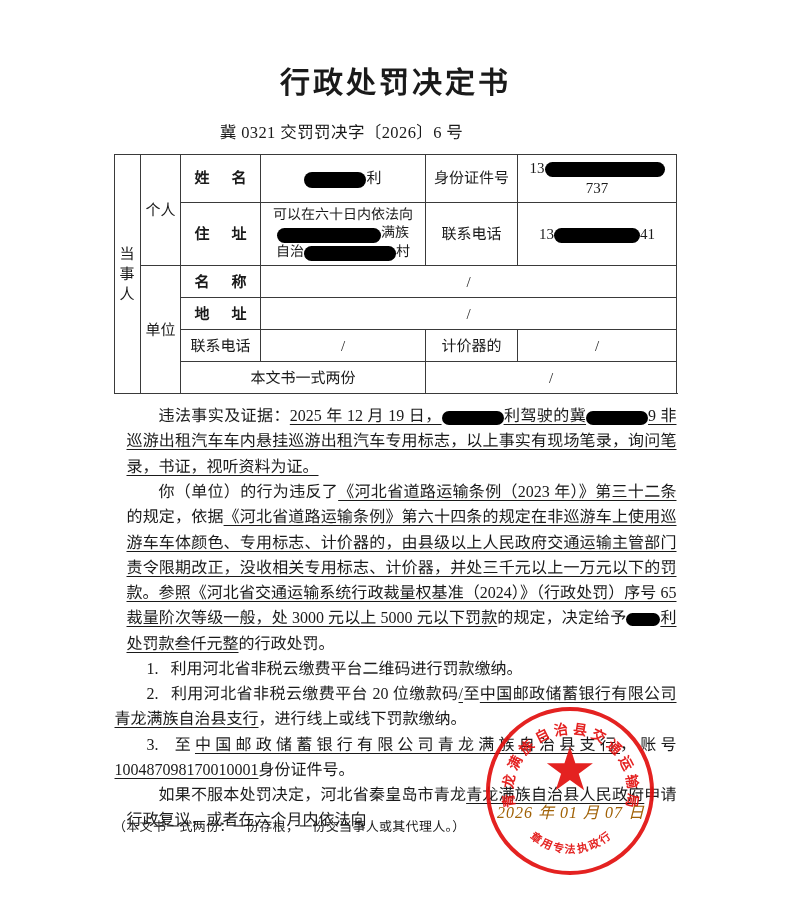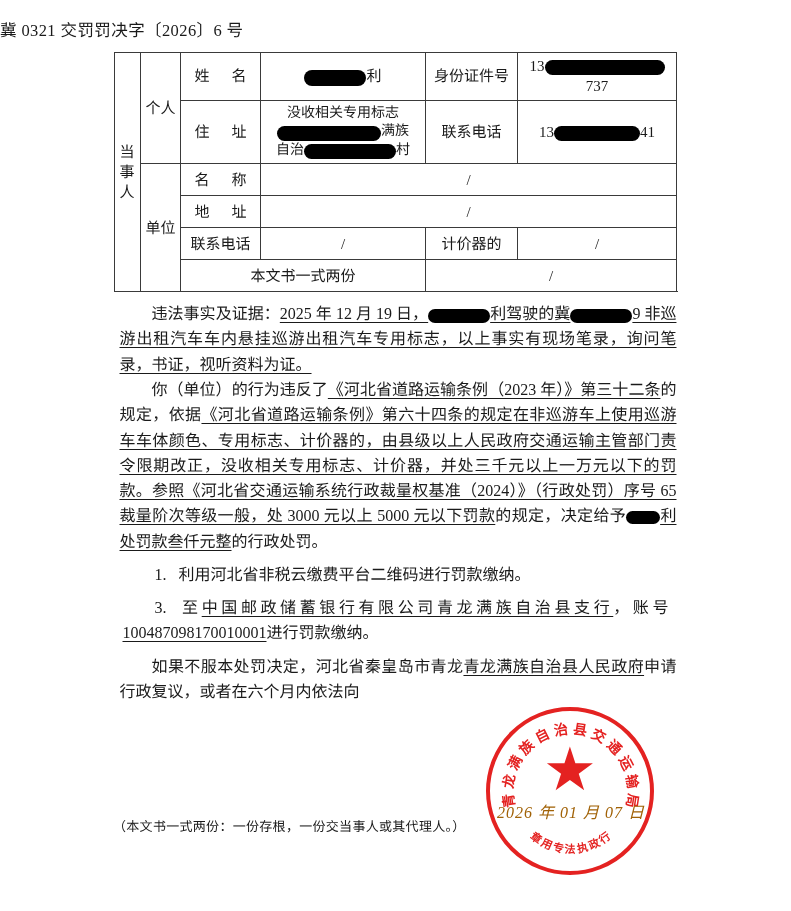--- a/index.html
+++ b/index.html
@@ -26,21 +26,21 @@
   .doc-title {
     text-align: center;
     font-size: 30px;
     font-weight: bold;
     letter-spacing: 3px;
     margin: 0;
     padding-top: 58px;
     font-family: "Liberation Serif", "DejaVu Serif", serif;
   }
   .doc-number {
-    text-align: left;
+    text-align: center;
     font-size: 16.5px;
     padding-right: 108px;
     padding-top: 17px;
     letter-spacing: 0.4px;
   }
 
   
   .party-table {
     border-collapse: collapse;
     width: 562px;
@@ -54,20 +54,21 @@
     text-align: center;
     vertical-align: middle;
     line-height: 1.35;
     height: 25px;
   }
   .lbl-spread {
     display: inline-block;
     text-align: justify;
     text-align-last: justify;
     width: 52px;
+    font-weight: bold;
   }
   .vert-label {
     width: 26px;
     letter-spacing: 1px;
     line-height: 1.15;
   }
   .slash { font-size: 15px; }
   .addr-cell { font-size: 14px; line-height: 1.3; }
 
   
@@ -87,26 +88,26 @@
 
   
   .body-text {
     width: 562px;
     margin: 0 auto;
     padding-top: 9px;
     font-size: 16px;
     line-height: 1.58;
     text-align: justify;
   }
-  .para { margin: 0 0 0 5px; text-indent: 2em; }
+  .para { margin: 0 0 0 12px; text-indent: 2em; }
   .u { text-decoration: underline; text-underline-offset: 2.5px; }
   .fill { text-decoration: underline; text-underline-offset: 2.5px; }
   .listitem {
     text-indent: 2em;
-    margin: 8px;
+    margin: 0;
   }
   .listnum { margin-right: 12px; }
 
   
   .seal-wrap {
     position: absolute;
     left: 486px;
     top: 707px;
     width: 188px;
     height: 188px;
@@ -174,20 +175,21 @@
     top: 816px;
     font-size: 13px;
     letter-spacing: 0.3px;
   }
 </style>
 </head>
 <body>
 
 <div class="page">
 
+  <div class="doc-title">行政处罚决定书</div>
 
   <div class="doc-number">冀 0321 交罚罚决字〔2026〕6 号</div>
 
   <table class="party-table">
     <colgroup>
       <col style="width:26px">
       <col style="width:40px">
       <col style="width:80px">
       <col style="width:165px">
       <col style="width:92px">
@@ -198,21 +200,21 @@
         <td class="vert-label" rowspan="6">当事人</td>
         <td rowspan="2">个人</td>
         <td><span class="lbl-spread">姓名</span></td>
         <td><span class="redact r-name"></span><span>利</span></td>
         <td>身份证件号</td>
         <td><span>13</span><span class="redact r-id"></span><span>737</span></td>
       </tr>
       <tr>
         <td><span class="lbl-spread">住址</span></td>
         <td class="addr-cell">
-          <span>没收相关专用标志</span><span class="redact r-addr1"></span><span>满族</span><br>
+          <span>可以在六十日内依法向</span><span class="redact r-addr1"></span><span>满族</span><br>
           <span>自治</span><span class="redact r-addr2"></span><span>村</span>
         </td>
         <td>联系电话</td>
         <td><span>13</span><span class="redact r-phone"></span><span>41</span></td>
       </tr>
       <tr>
         <td rowspan="4">单位</td>
         <td><span class="lbl-spread">名称</span></td>
         <td class="slash" colspan="3">/</td>
       </tr>
@@ -241,23 +243,26 @@
 
     <p class="para">
       <span>你（单位）的行为违反了</span><span class="u">《河北省道路运输条例（2023 年）》第三十二条</span><span>的规定，依据</span><span class="u">《河北省道路运输条例》第六十四条的规定在非巡游车上使用巡游车车体颜色、专用标志、计价器的，由县级以上人民政府交通运输主管部门责令限期改正，没收相关专用标志、计价器，并处三千元以上一万元以下的罚款。参照《河北省交通运输系统行政裁量权基准（2024）》（行政处罚）序号 65 裁量阶次等级一般，处 3000 元以上 5000 元以下罚款</span><span>的规定，决定给予</span><span class="u"><span class="redact r-inline-p"></span><span>利处罚款叁仟元整</span></span><span>的行政处罚。</span>
     </p>
 
 
     <p class="listitem">
       <span class="listnum">1.</span><span>利用河北省非税云缴费平台二维码进行罚款缴纳。</span>
     </p>
 
-
     <p class="listitem">
-      <span class="listnum">3.</span><span>至</span><span class="u">中国邮政储蓄银行有限公司青龙满族自治县支行</span><span>，账号</span><span class="u">100487098170010001</span><span>进行罚款缴纳。</span>
+      <span class="listnum">2.</span><span>利用河北省非税云缴费平台 20 位缴款码</span><span class="u">/</span><span>至</span><span class="u">中国邮政储蓄银行有限公司青龙满族自治县支行</span><span>，进行线上或线下罚款缴纳。</span>
+    </p>
+
+    <p class="listitem">
+      <span class="listnum">3.</span><span>至</span><span class="u">中国邮政储蓄银行有限公司青龙满族自治县支行</span><span>，账号</span><span class="u">100487098170010001</span><span>身份证件号。</span>
     </p>
 
 
     <p class="para">
       <span>如果不服本处罚决定，河北省秦皇岛市青龙</span><span class="u">青龙满族自治县人民政府</span><span>申请行政复议，或者在六个月内依法向</span>
     </p>
 
   </div>
 
   <div class="seal-wrap">

